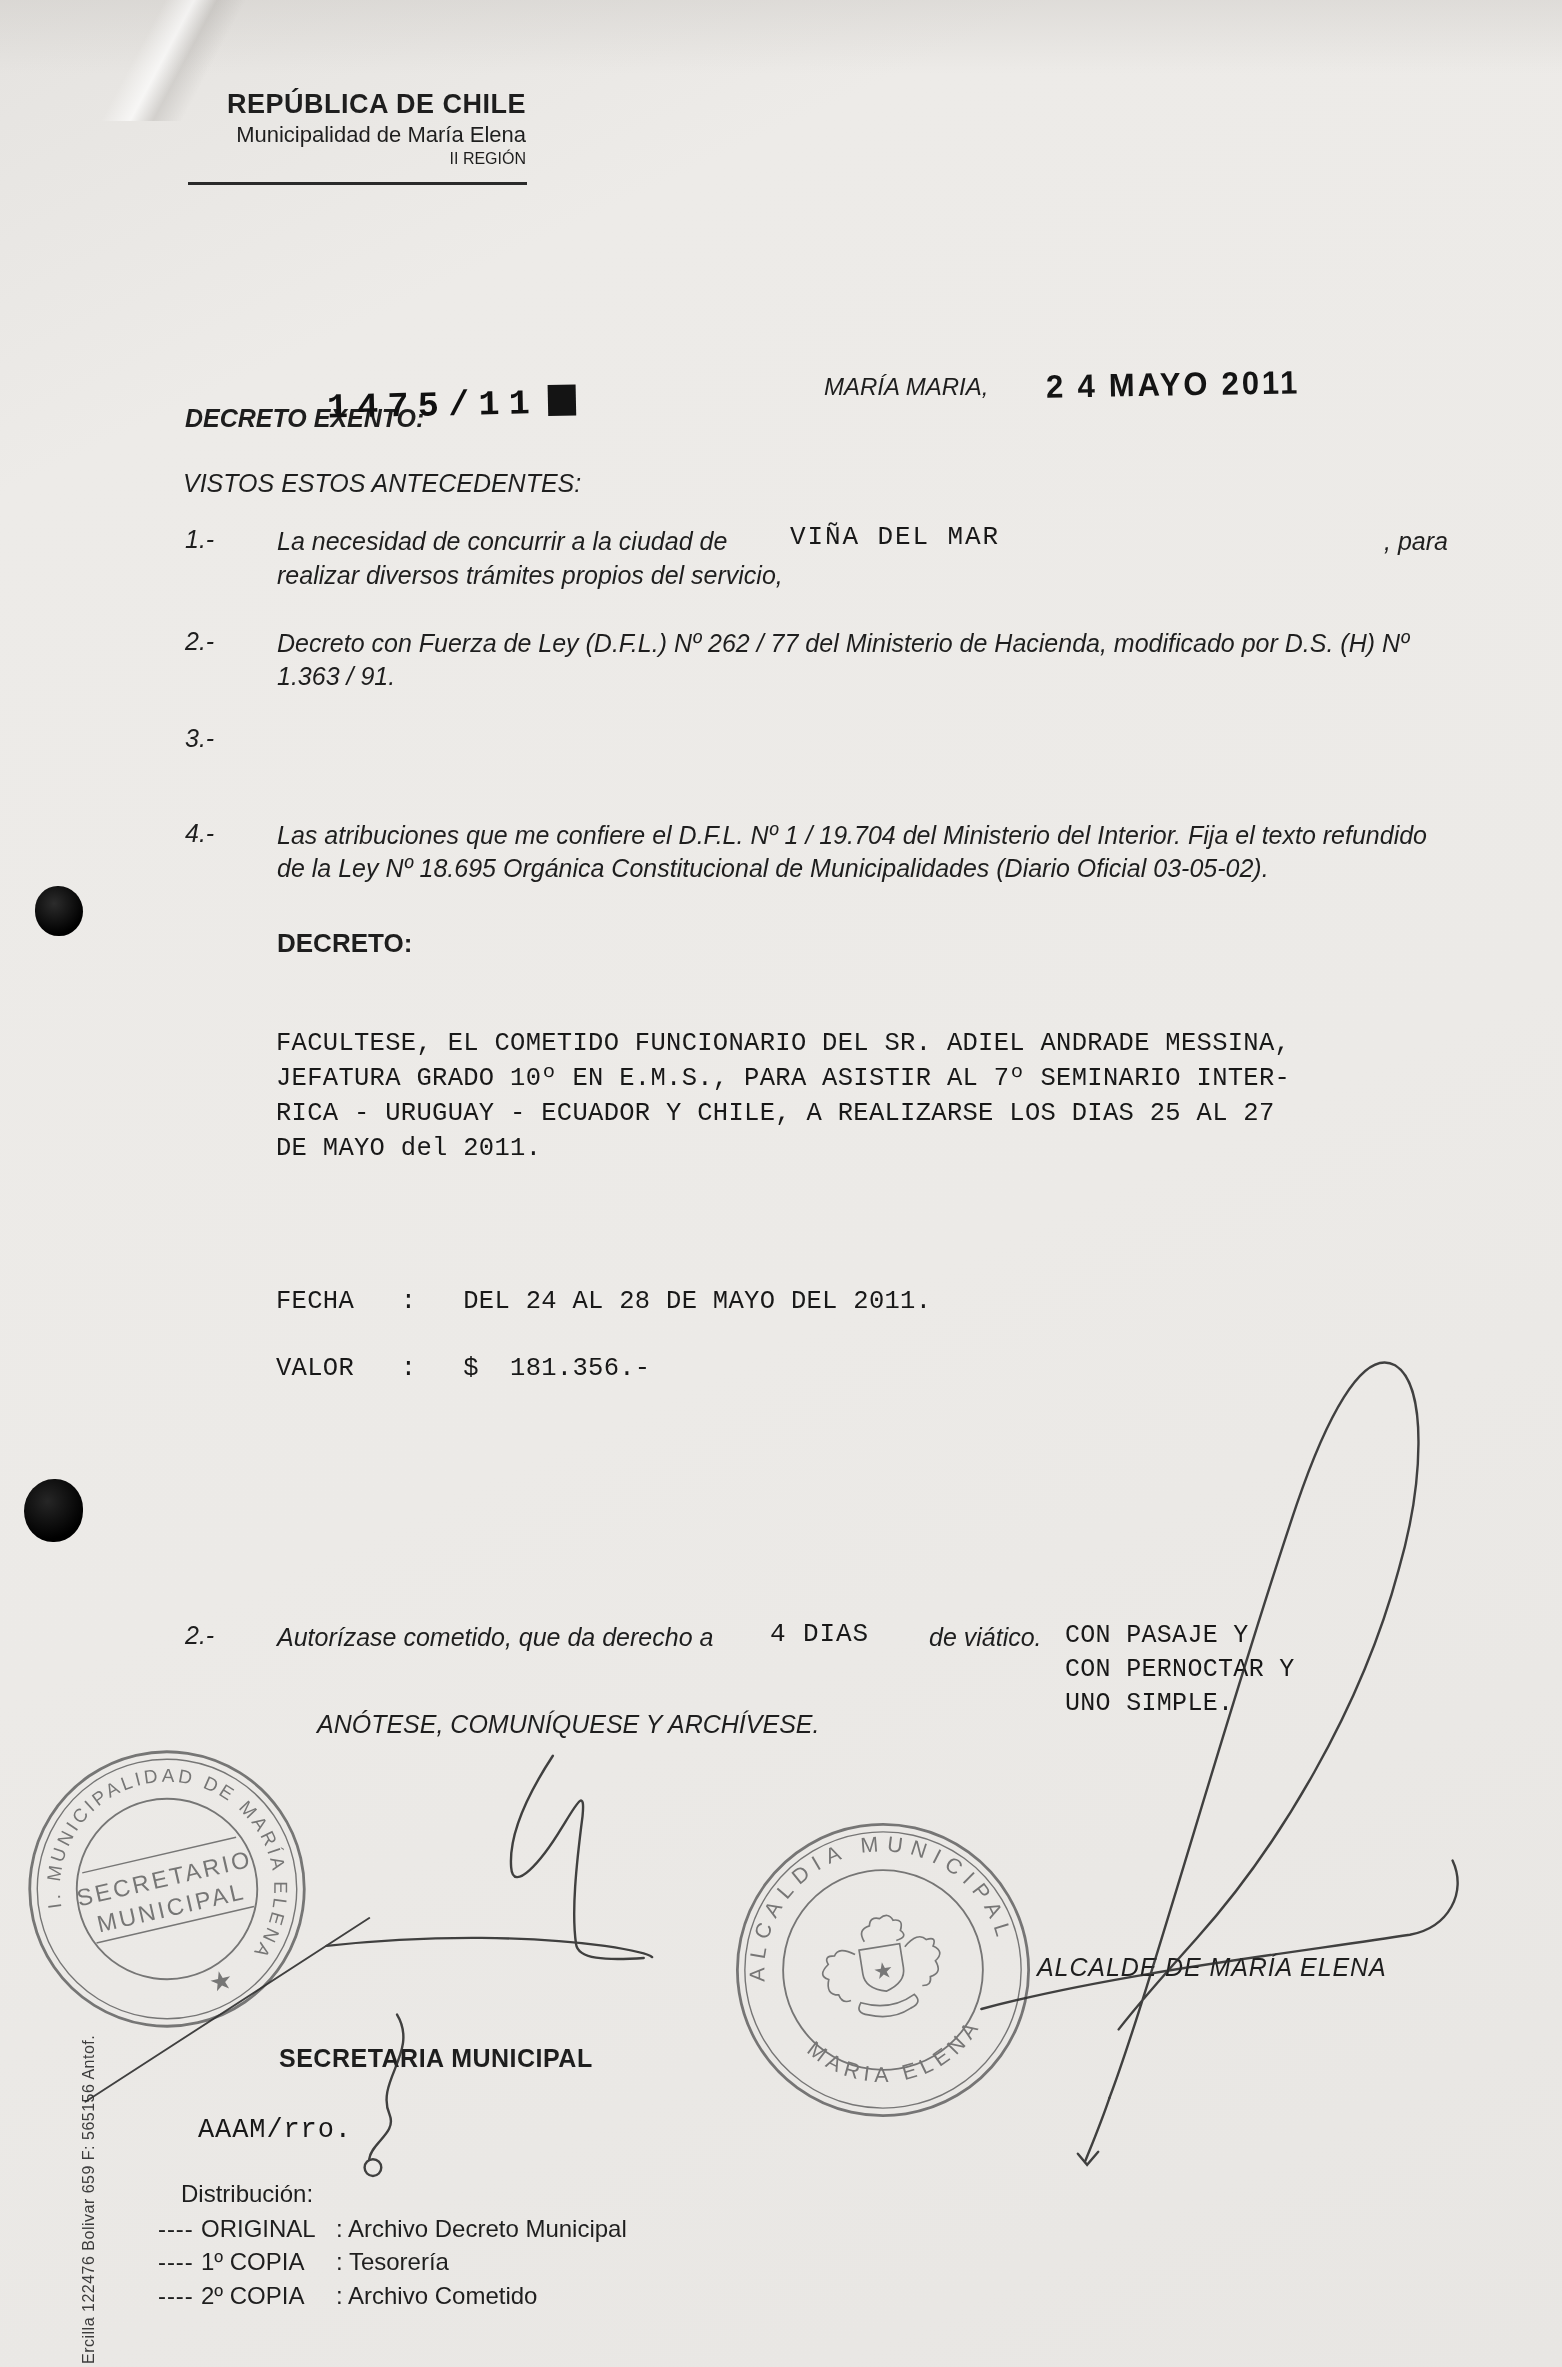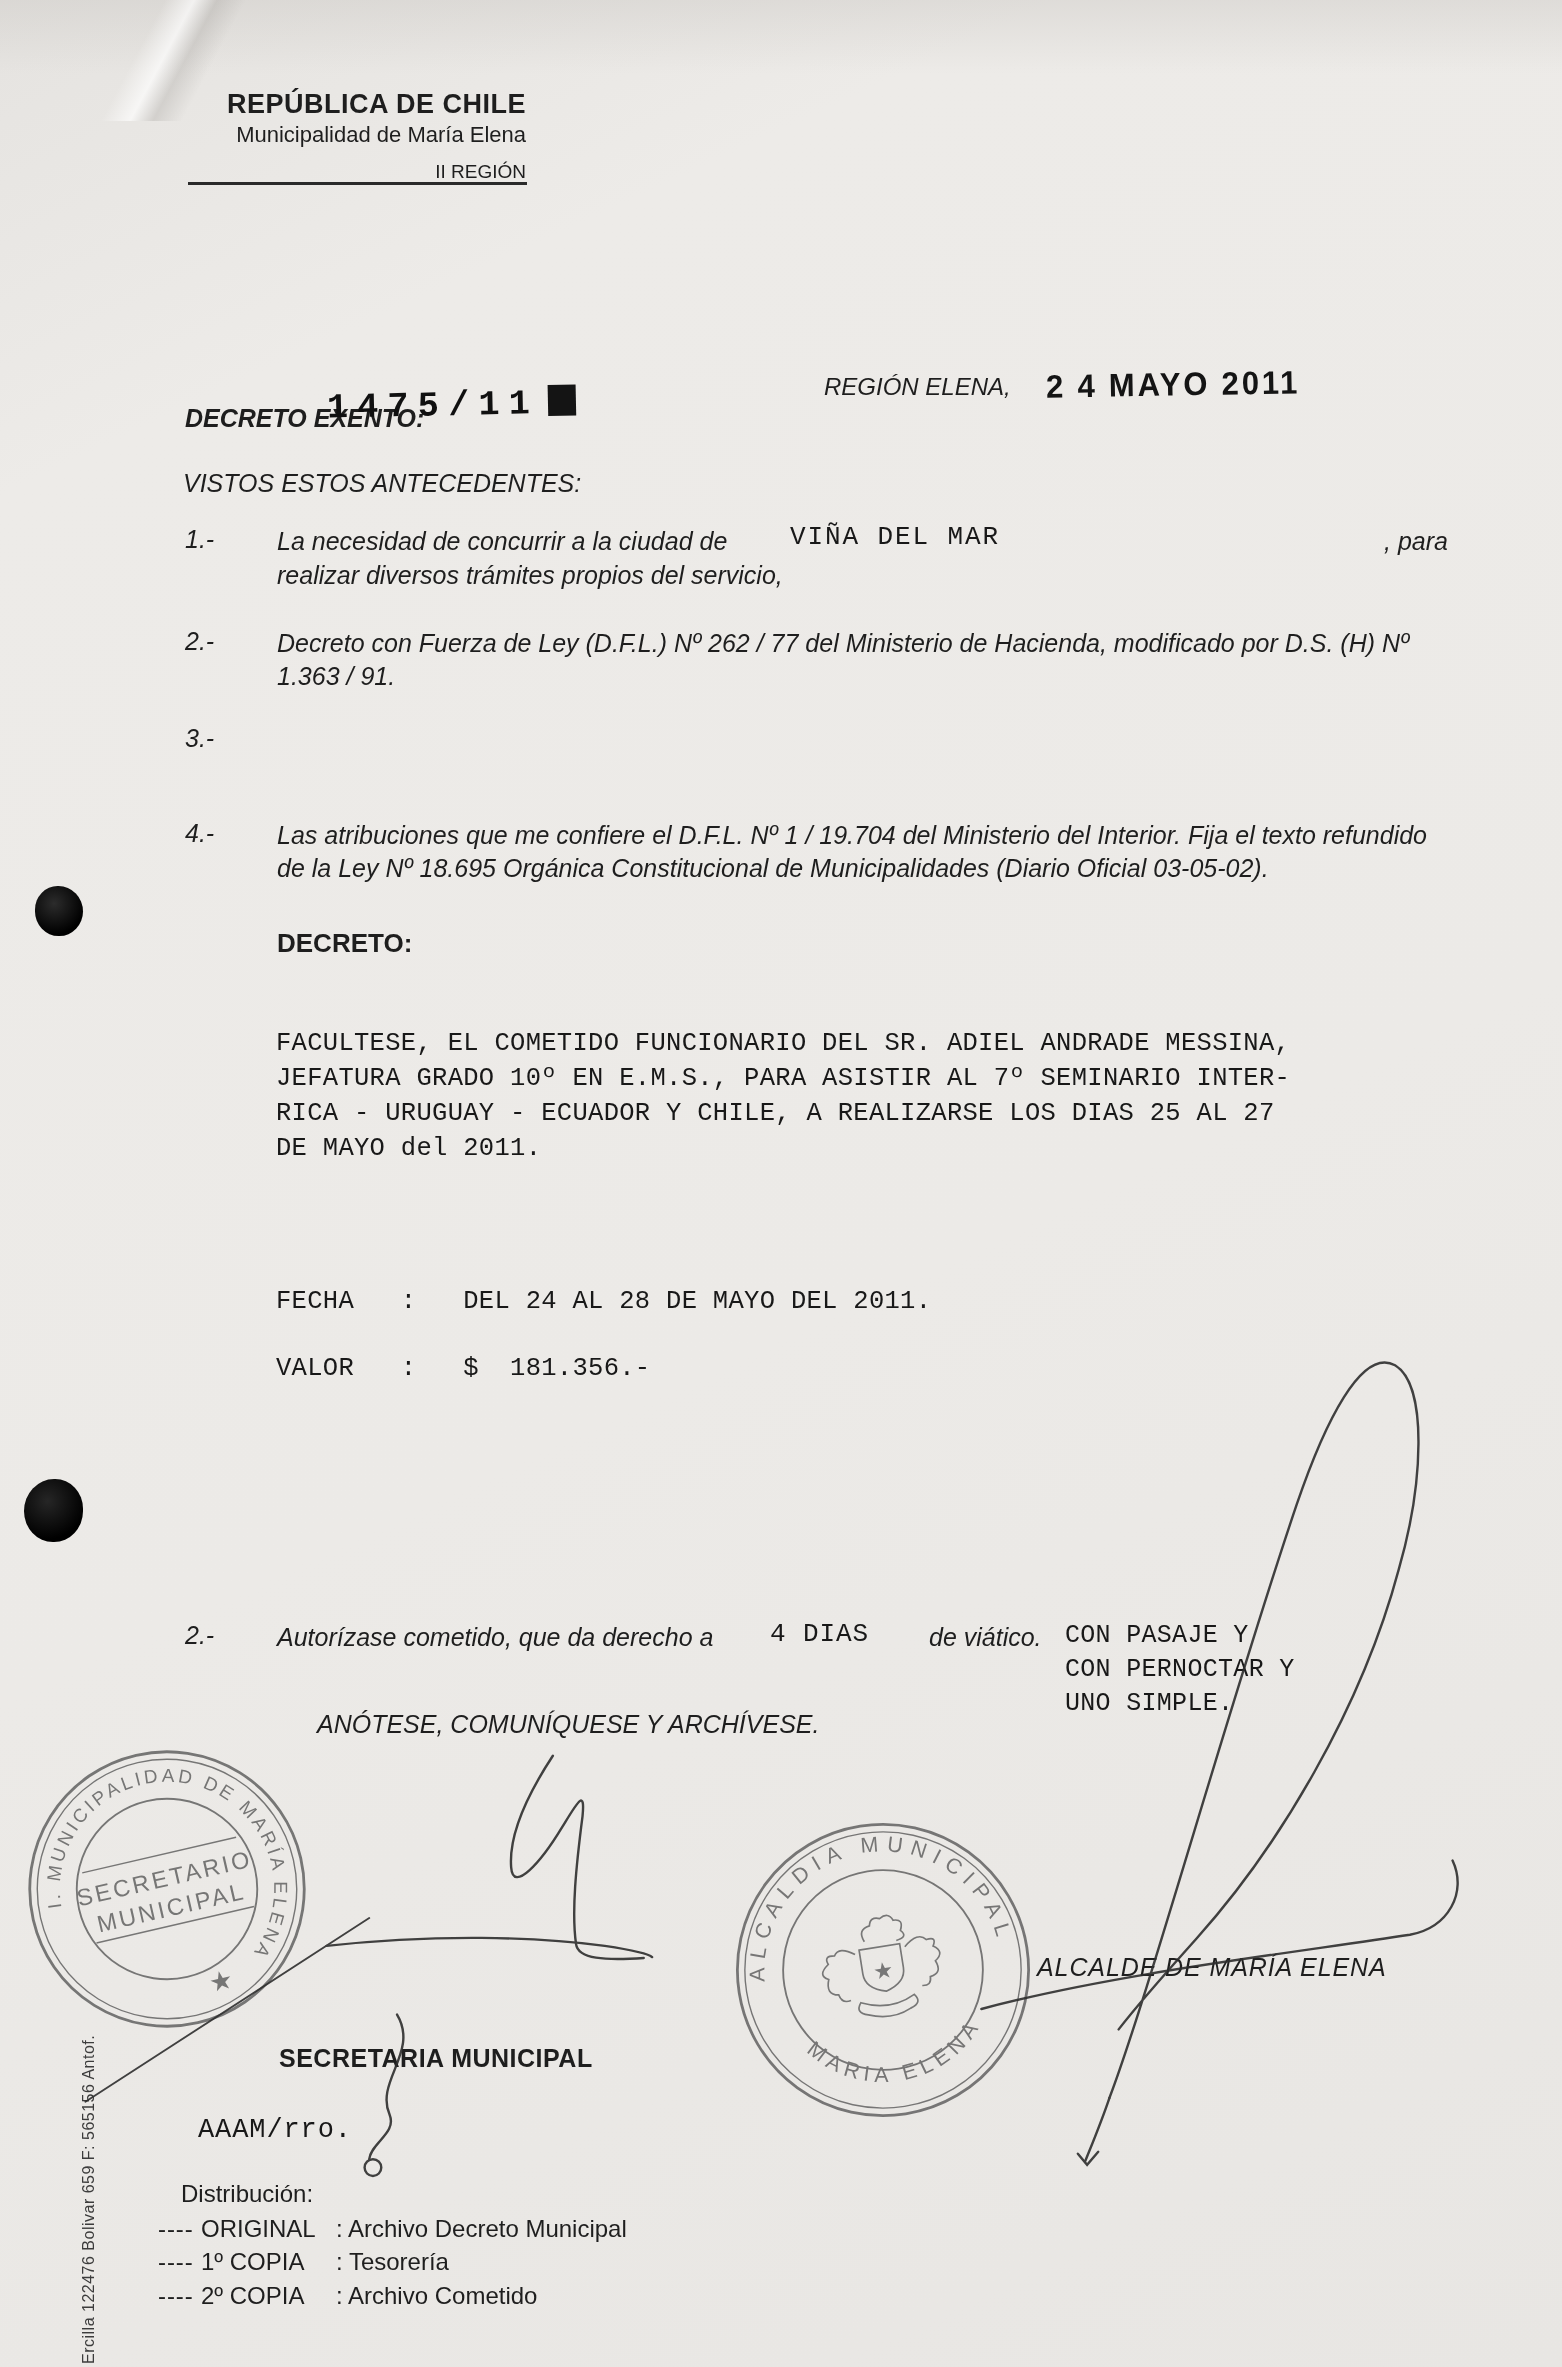--- a/index.html
+++ b/index.html
@@ -12,21 +12,21 @@
   .it{font-style:italic;}
   .b{font-weight:bold;}
   .mono{font-family:"Liberation Mono","DejaVu Sans Mono",monospace;color:#181818;}
   .body-text{font-size:25px;line-height:33px;}
   .shade-top{left:0;top:0;width:100%;height:74px;background:linear-gradient(rgba(205,202,198,.45),rgba(0,0,0,0));}
   .crease{left:-56px;top:-65px;width:482px;height:186px;
     background:linear-gradient(118deg,transparent 44%,rgba(255,255,255,.65) 49%,rgba(170,167,163,.35) 53%,transparent 58%);}
   .header-block{left:190px;top:89px;width:336px;text-align:right;}
   .header-line1{font-size:27px;font-weight:bold;letter-spacing:0.5px;}
   .header-line2{font-size:22px;margin-top:1.9px;}
-  .header-line3{font-size:19px;margin-top:13px;}
+  .header-line3{font-size:16px;margin-top:2px;}
   .header-rule{left:188px;top:182px;width:339px;height:2.8px;background:#2a2a2a;}
   .place{left:824px;top:373px;font-size:24px;}
   .date-stamp{left:1046px;top:367px;font-size:31px;font-weight:bold;letter-spacing:2.8px;color:#141414;transform:rotate(-1deg) scaleY(1.05);}
   .decree-label{left:185px;top:404px;font-size:25px;}
   .decree-number{left:327px;top:386px;font-size:35px;font-weight:bold;letter-spacing:9.3px;color:#101010;transform:rotate(-1.2deg);white-space:nowrap;}
   .decree-number .sq{display:inline-block;width:28px;height:31px;background:#141414;margin-left:9.3px;vertical-align:-2.8px;}
   .vistos-title{left:183px;top:469px;font-size:25px;}
   .item-num{font-size:25px;}
   .item-text{width:1159px;}
   .city{font-size:26px;letter-spacing:1.9px;}
@@ -62,21 +62,21 @@
   <div class="abs shade-top"></div>
   <div class="abs crease"></div>
 
   <div class="abs header-block">
     <div class="header-line1">REPÚBLICA DE CHILE</div>
     <div class="header-line2">Municipalidad de María Elena</div>
     <div class="header-line3">II REGIÓN</div>
   </div>
   <div class="abs header-rule"></div>
 
-  <div class="abs place it">REGIÓN ELENA,</div>
+  <div class="abs place it">MARÍA MARIA,</div>
   <div class="abs date-stamp">2 4 MAYO 2011</div>
 
   <div class="abs decree-label it b">DECRETO EXENTO:</div>
   <div class="abs decree-number mono">
     <span>1475/11</span><span class="sq"></span>
   </div>
 
   <div class="abs vistos-title it">VISTOS ESTOS ANTECEDENTES:</div>
 
   <div class="abs item-num it" style="left:185px;top:525px;">1.-</div>

